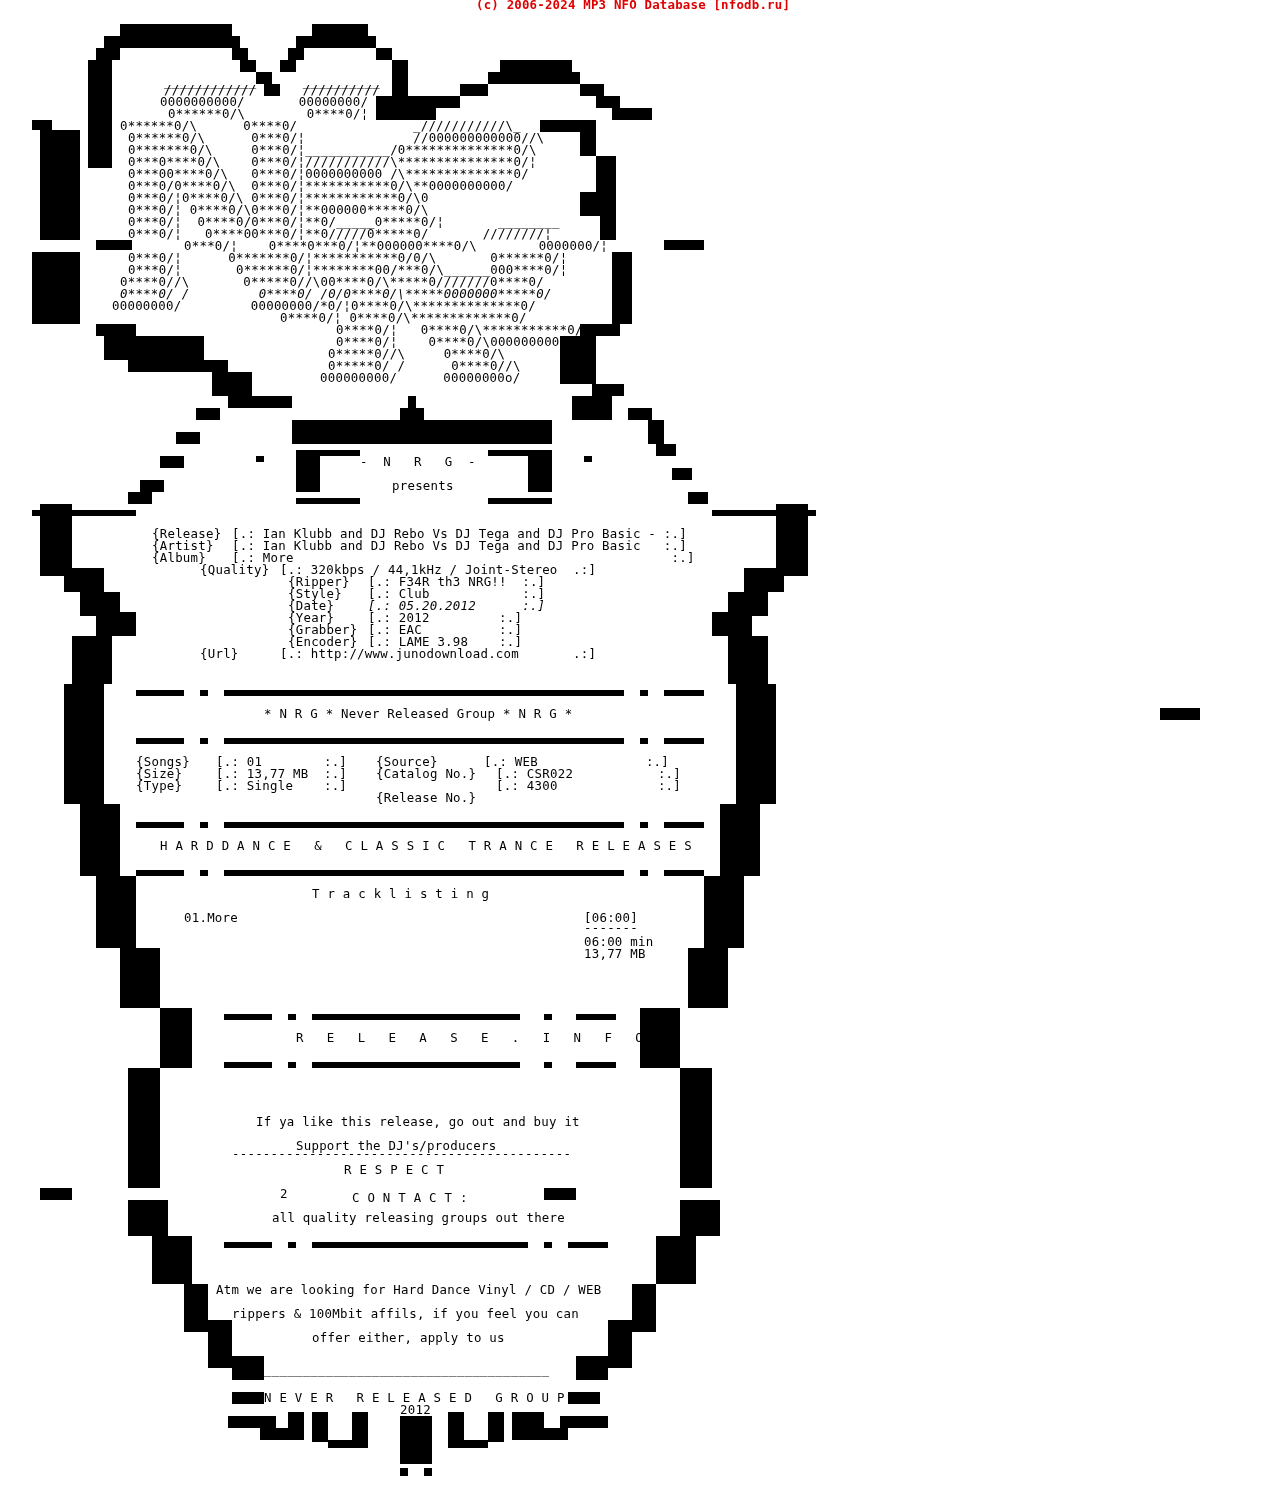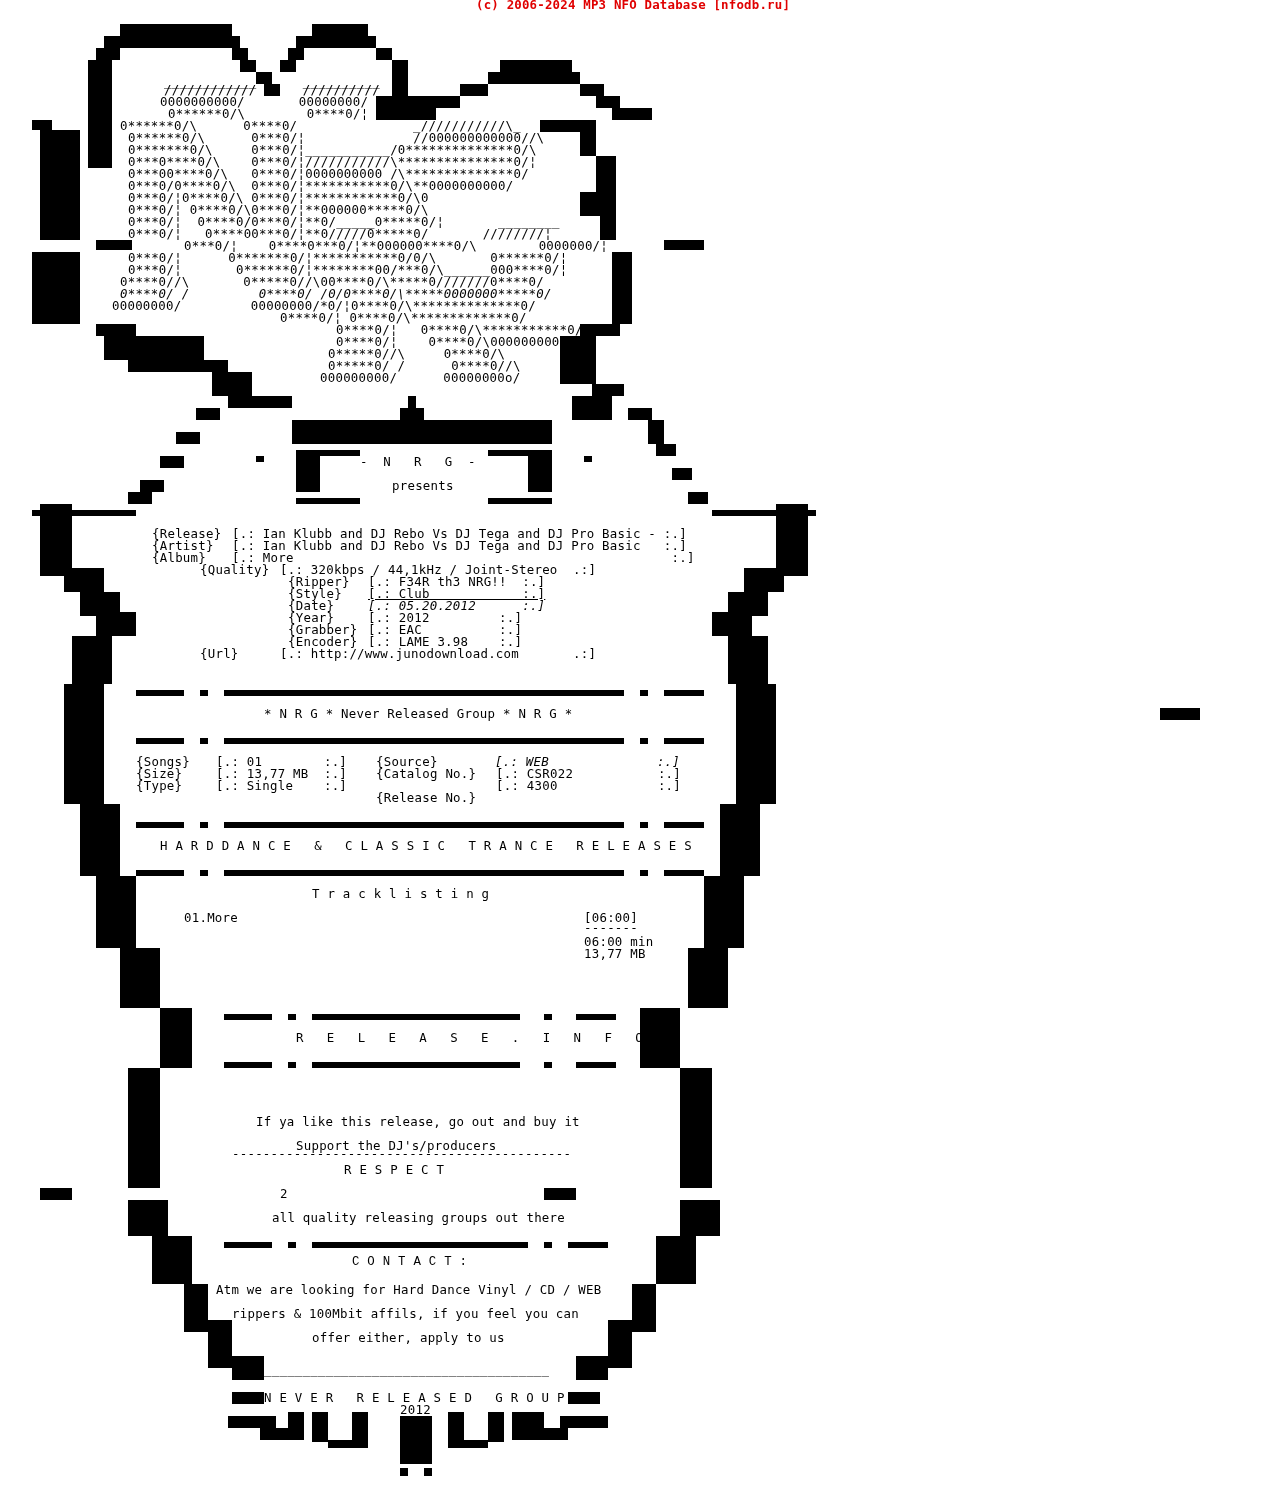--- a/index.html
+++ b/index.html
@@ -180,21 +180,21 @@
     <div class="ln" style="left:232px;top:528px;">[.: Ian Klubb and DJ Rebo Vs DJ Tega and DJ Pro Basic - :.]</div>
     <div class="ln" style="left:152px;top:540px;">{Artist}</div>
     <div class="ln" style="left:232px;top:540px;">[.: Ian Klubb and DJ Rebo Vs DJ Tega and DJ Pro Basic   :.]</div>
     <div class="ln" style="left:152px;top:552px;text-align:right;">{Album}</div>
     <div class="ln" style="left:232px;top:552px;">[.: More                                                 :.]</div>
     <div class="ln" style="left:200px;top:564px;">{Quality}</div>
     <div class="ln" style="left:280px;top:564px;">[.: 320kbps / 44,1kHz / Joint-Stereo  .:]</div>
     <div class="ln" style="left:288px;top:576px;">{Ripper}</div>
     <div class="ln" style="left:368px;top:576px;">[.: F34R th3 NRG!!  :.]</div>
     <div class="ln" style="left:288px;top:588px;">{Style}</div>
-    <div class="ln" style="left:368px;top:588px;text-decoration:underline;">[.: Club            :.]</div>
+    <div class="ln" style="left:368px;top:588px;">[.: Club            :.]</div>
     <div class="ln" style="left:288px;top:600px;">{Date}</div>
     <div class="ln" style="left:368px;top:600px;font-style:italic;">[.: 05.20.2012      :.]</div>
     <div class="ln" style="left:288px;top:612px;">{Year}</div>
     <div class="ln" style="left:368px;top:612px;">[.: 2012         :.]</div>
     <div class="ln" style="left:288px;top:624px;">{Grabber}</div>
     <div class="ln" style="left:368px;top:624px;">[.: EAC          :.]</div>
     <div class="ln" style="left:288px;top:636px;">{Encoder}</div>
     <div class="ln" style="left:368px;top:636px;">[.: LAME 3.98    :.]</div>
     <div class="ln" style="left:200px;top:648px;">{Url}</div>
     <div class="ln" style="left:280px;top:648px;">[.: http://www.junodownload.com       .:]</div>
@@ -213,21 +213,21 @@
     <div class="bar" style="left:200px;top:738px;width:8px;"></div>
     <div class="bar" style="left:224px;top:738px;width:400px;"></div>
     <div class="bar" style="left:640px;top:738px;width:8px;"></div>
     <div class="bar" style="left:664px;top:738px;width:40px;"></div>
   </div>
 
   <div>
     <div class="ln" style="left:136px;top:756px;">{Songs}</div>
     <div class="ln" style="left:216px;top:756px;">[.: 01        :.]</div>
     <div class="ln" style="left:376px;top:756px;">{Source}</div>
-    <div class="ln" style="left:495px;top:756px;font-style:italic;">[.: WEB              :.]</div>
+    <div class="ln" style="left:484px;top:756px;">[.: WEB              :.]</div>
     <div class="ln" style="left:136px;top:768px;">{Size}</div>
     <div class="ln" style="left:216px;top:768px;">[.: 13,77 MB  :.]</div>
     <div class="ln" style="left:376px;top:768px;">{Catalog No.}</div>
     <div class="ln" style="left:496px;top:768px;">[.: CSR022           :.]</div>
     <div class="ln" style="left:136px;top:780px;">{Type}</div>
     <div class="ln" style="left:216px;top:780px;">[.: Single    :.]</div>
     <div class="ln" style="left:376px;top:780px;margin-top:12px;">{Release No.}</div>
     <div class="ln" style="left:496px;top:780px;">[.: 4300             :.]</div>
   </div>
 
@@ -283,21 +283,21 @@
 
   <div>
     <div class="bar" style="left:224px;top:1242px;width:48px;"></div>
     <div class="bar" style="left:288px;top:1242px;width:8px;"></div>
     <div class="bar" style="left:312px;top:1242px;width:216px;"></div>
     <div class="bar" style="left:544px;top:1242px;width:8px;"></div>
     <div class="bar" style="left:568px;top:1242px;width:40px;"></div>
   </div>
 
   <div>
-    <div class="ln" style="left:352px;top:1256px;font-family:Liberation Mono, monospace;">C O N T A C T :</div>
+    <div class="ln" style="left:352px;top:1192px;">C O N T A C T :</div>
     <div class="ln" style="left:216px;top:1284px;">Atm we are looking for Hard Dance Vinyl / CD / WEB</div>
     <div class="ln" style="left:232px;top:1308px;">rippers &amp; 100Mbit affils, if you feel you can</div>
     <div class="ln" style="left:312px;top:1332px;">offer either, apply to us</div>
     <div class="ln" style="left:264px;top:1364px;">_____________________________________</div>
   </div>
 
   <div class="ln" style="left:264px;top:1392px;">N E V E R   R E L E A S E D   G R O U P</div>
   <div class="ln" style="left:400px;top:1404px;">2012</div>
 </div>
 

